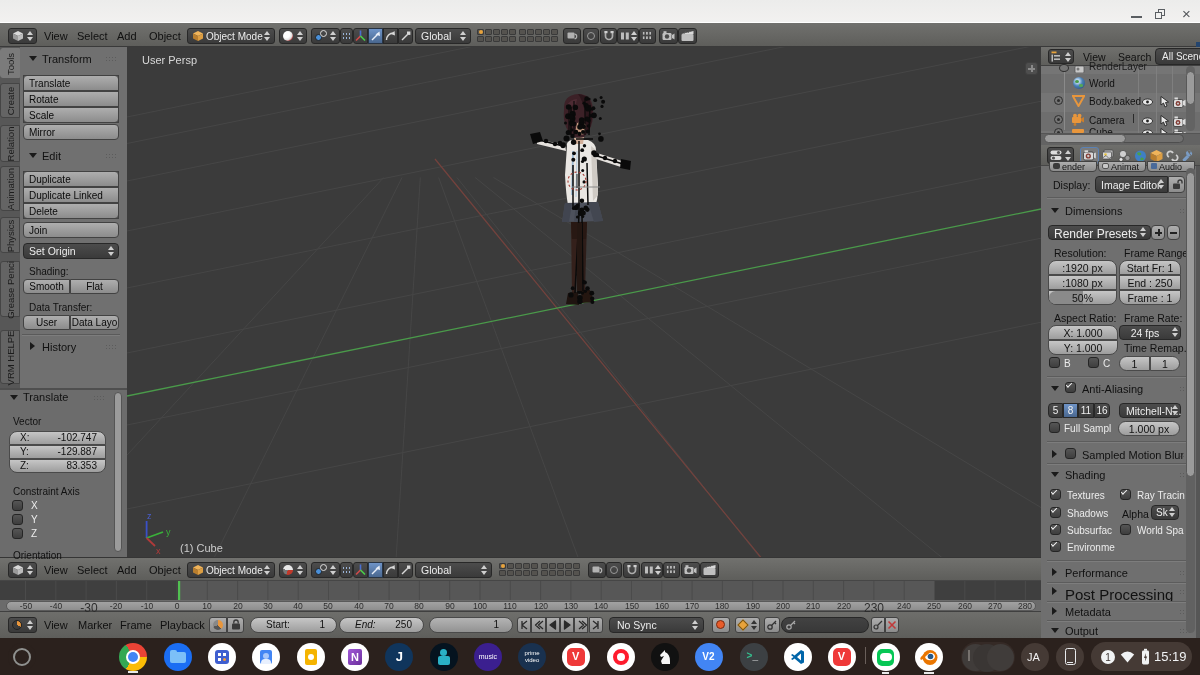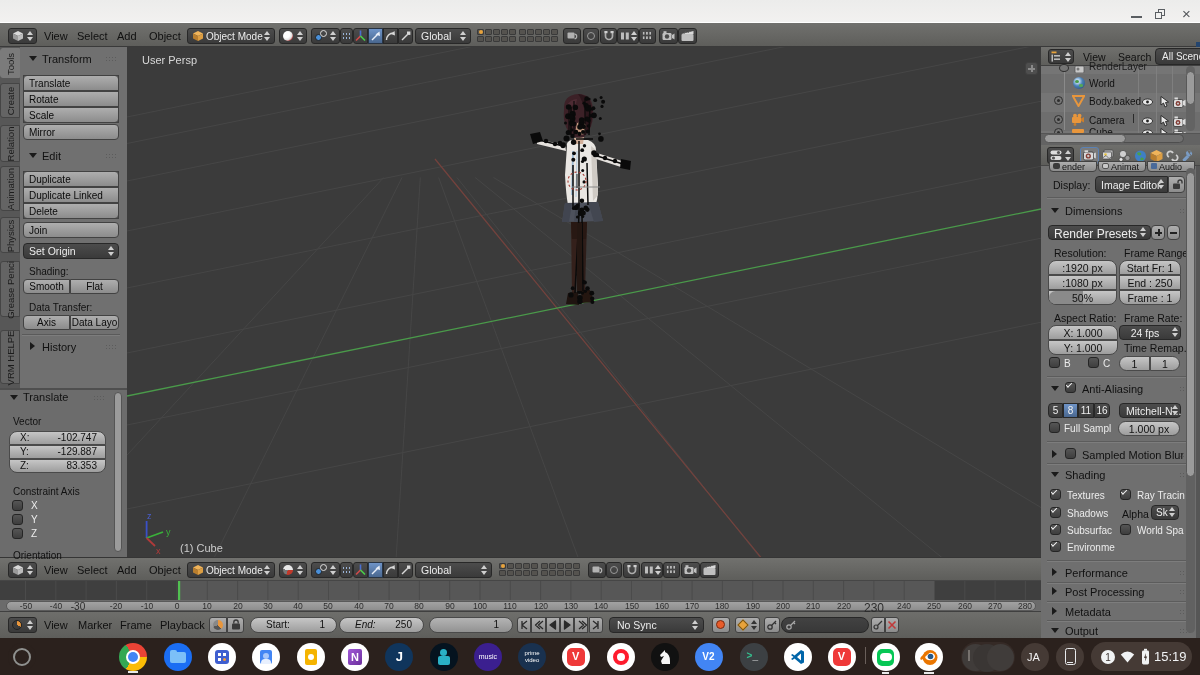--- a/index.html
+++ b/index.html
@@ -320,21 +320,21 @@
 <div class="btn" style="left:23px;top:171px;width:96px;height:48px;border-radius:4px;background:none;border:1px solid #424242;"></div>
 <div class="btn" style="left:23px;top:222px;width:96px;height:16px;border-radius:4px;padding-top:2px;padding-left:5px;">Join</div>
 <div class="dk" style="left:23px;top:243px;width:96px;height:16px;border-radius:4px;"></div>
 <div class="wlbl" style="left:29px;top:245px;font-size:10.5px;">Set Origin</div>
 <div class="tu" style="left:108px;top:246px;"></div>
     <div class="td" style="left:108px;top:252px;"></div>
 <div class="lbl" style="left:29px;top:266px;">Shading:</div>
 <div class="btn" style="left:23px;top:279px;width:47px;height:15px;border-radius:4px 0 0 4px;padding-top:1px;text-align:center;">Smooth</div>
 <div class="btn" style="left:70px;top:279px;width:49px;height:15px;border-radius:0 4px 4px 0;padding-top:1px;text-align:center;">Flat</div>
 <div class="lbl" style="left:29px;top:302px;">Data Transfer:</div>
-<div class="btn" style="left:23px;top:315px;width:47px;height:15px;border-radius:4px 0 0 4px;padding-top:1px;text-align:center;">Axis</div>
+<div class="btn" style="left:23px;top:315px;width:47px;height:15px;border-radius:4px 0 0 4px;padding-top:1px;text-align:center;">User</div>
 <div class="btn" style="left:70px;top:315px;width:49px;height:15px;border-radius:0 4px 4px 0;padding-top:1px;text-align:center;">Data Layo</div>
 <div class="sep" style="left:22px;top:334px;width:98px;"></div>
 <div class="tl" style="left:30px;top:342px;"></div>
     <div class="lbl" style="left:42px;top:341px;font-size:11px;">History</div>
     <div class="dots" style="left:105px;top:344px;"></div>
 <div class="a" style="left:0;top:388px;width:127px;height:2px;background:#4f4f4f;"></div>
 <div class="a" style="left:0;top:390px;width:127px;height:167px;background:#6c6c6c;"></div>
 <div class="tdn" style="left:10px;top:395px;"></div>
 <div class="lbl" style="left:23px;top:391px;font-size:11px;">Translate</div>
 <div class="dots" style="left:93px;top:395px;"></div>
@@ -796,21 +796,21 @@
 <div class="dk" style="left:1151px;top:505px;width:28px;height:15px;border-radius:4px;"></div>
 <div class="wlbl" style="left:1156px;top:507px;">Sk</div>
 <div class="tu" style="left:1169px;top:507px;"></div>
     <div class="td" style="left:1169px;top:513px;"></div>
 <div class="a" style="left:1047px;top:560px;width:148px;height:1px;background:#5c5c5c;box-shadow:0 1px 0 #7d7d7d;"></div>
 <div class="tl" style="left:1052px;top:568px;"></div>
 <div class="lbl" style="left:1065px;top:567px;font-size:11px;">Performance</div>
 <div class="dots" style="left:1179px;top:570px;"></div>
 <div class="a" style="left:1047px;top:582px;width:148px;height:1px;background:#5c5c5c;box-shadow:0 1px 0 #7d7d7d;"></div>
 <div class="tl" style="left:1052px;top:587px;"></div>
-<div class="lbl" style="left:1065px;top:586px;font-size:11px;">Post Processing</div>
+<div class="lbl" style="left:1065px;top:586px;font-size:15px;">Post Processing</div>
 <div class="dots" style="left:1179px;top:589px;"></div>
 <div class="a" style="left:1047px;top:601px;width:148px;height:1px;background:#5c5c5c;box-shadow:0 1px 0 #7d7d7d;"></div>
 <div class="tl" style="left:1052px;top:607px;"></div>
 <div class="lbl" style="left:1065px;top:606px;font-size:11px;">Metadata</div>
 <div class="dots" style="left:1179px;top:609px;"></div>
 <div class="a" style="left:1047px;top:620px;width:148px;height:1px;background:#5c5c5c;box-shadow:0 1px 0 #7d7d7d;"></div>
 <div class="tdn" style="left:1051px;top:628px;"></div>
 <div class="lbl" style="left:1065px;top:625px;font-size:11px;">Output</div>
 <div class="dots" style="left:1179px;top:628px;"></div>
 <div class="a" style="left:1186px;top:168px;width:9px;height:465px;background:#616161;border-radius:5px;"></div>
@@ -853,21 +853,21 @@
       <line x1="904.2" y1="0" x2="904.2" y2="19" stroke="#4b4b4b" stroke-width="1"></line>
       <line x1="934.5" y1="0" x2="934.5" y2="19" stroke="#4b4b4b" stroke-width="1"></line>
       <line x1="964.8" y1="0" x2="964.8" y2="19" stroke="#4b4b4b" stroke-width="1"></line>
       <line x1="995.1" y1="0" x2="995.1" y2="19" stroke="#4b4b4b" stroke-width="1"></line>
       <line x1="1025.4" y1="0" x2="1025.4" y2="19" stroke="#4b4b4b" stroke-width="1"></line>
       <rect x="178" width="2.2" height="19" fill="#51c151"></rect>
     </svg>
 <div class="a" style="left:6px;top:600.5px;width:1030px;height:10px;background:linear-gradient(#a2a2a2,#8e8e8e);border:1px solid #5a5a5a;border-radius:5px;"></div>
 <div class="a" style="left:14px;top:601px;width:24px;text-align:center;font-size:8.5px;color:#2d2d2d;">-50</div>
     <div class="a" style="left:44px;top:601px;width:24px;text-align:center;font-size:8.5px;color:#2d2d2d;">-40</div>
-    <div class="a" style="left:66px;top:601px;width:24px;text-align:center;font-size:10px;color:#2d2d2d;">-30</div>
+    <div class="a" style="left:77px;top:601px;width:24px;text-align:center;font-size:12px;color:#2d2d2d;">-30</div>
     <div class="a" style="left:104px;top:601px;width:24px;text-align:center;font-size:8.5px;color:#2d2d2d;">-20</div>
     <div class="a" style="left:135px;top:601px;width:24px;text-align:center;font-size:8.5px;color:#2d2d2d;">-10</div>
     <div class="a" style="left:165px;top:601px;width:24px;text-align:center;font-size:8.5px;color:#2d2d2d;">0</div>
     <div class="a" style="left:195px;top:601px;width:24px;text-align:center;font-size:8.5px;color:#2d2d2d;">10</div>
     <div class="a" style="left:226px;top:601px;width:24px;text-align:center;font-size:8.5px;color:#2d2d2d;">20</div>
     <div class="a" style="left:256px;top:601px;width:24px;text-align:center;font-size:8.5px;color:#2d2d2d;">30</div>
     <div class="a" style="left:286px;top:601px;width:24px;text-align:center;font-size:8.5px;color:#2d2d2d;">40</div>
     <div class="a" style="left:316px;top:601px;width:24px;text-align:center;font-size:8.5px;color:#2d2d2d;">50</div>
     <div class="a" style="left:347px;top:601px;width:24px;text-align:center;font-size:8.5px;color:#2d2d2d;">40</div>
     <div class="a" style="left:377px;top:601px;width:24px;text-align:center;font-size:8.5px;color:#2d2d2d;">70</div>

